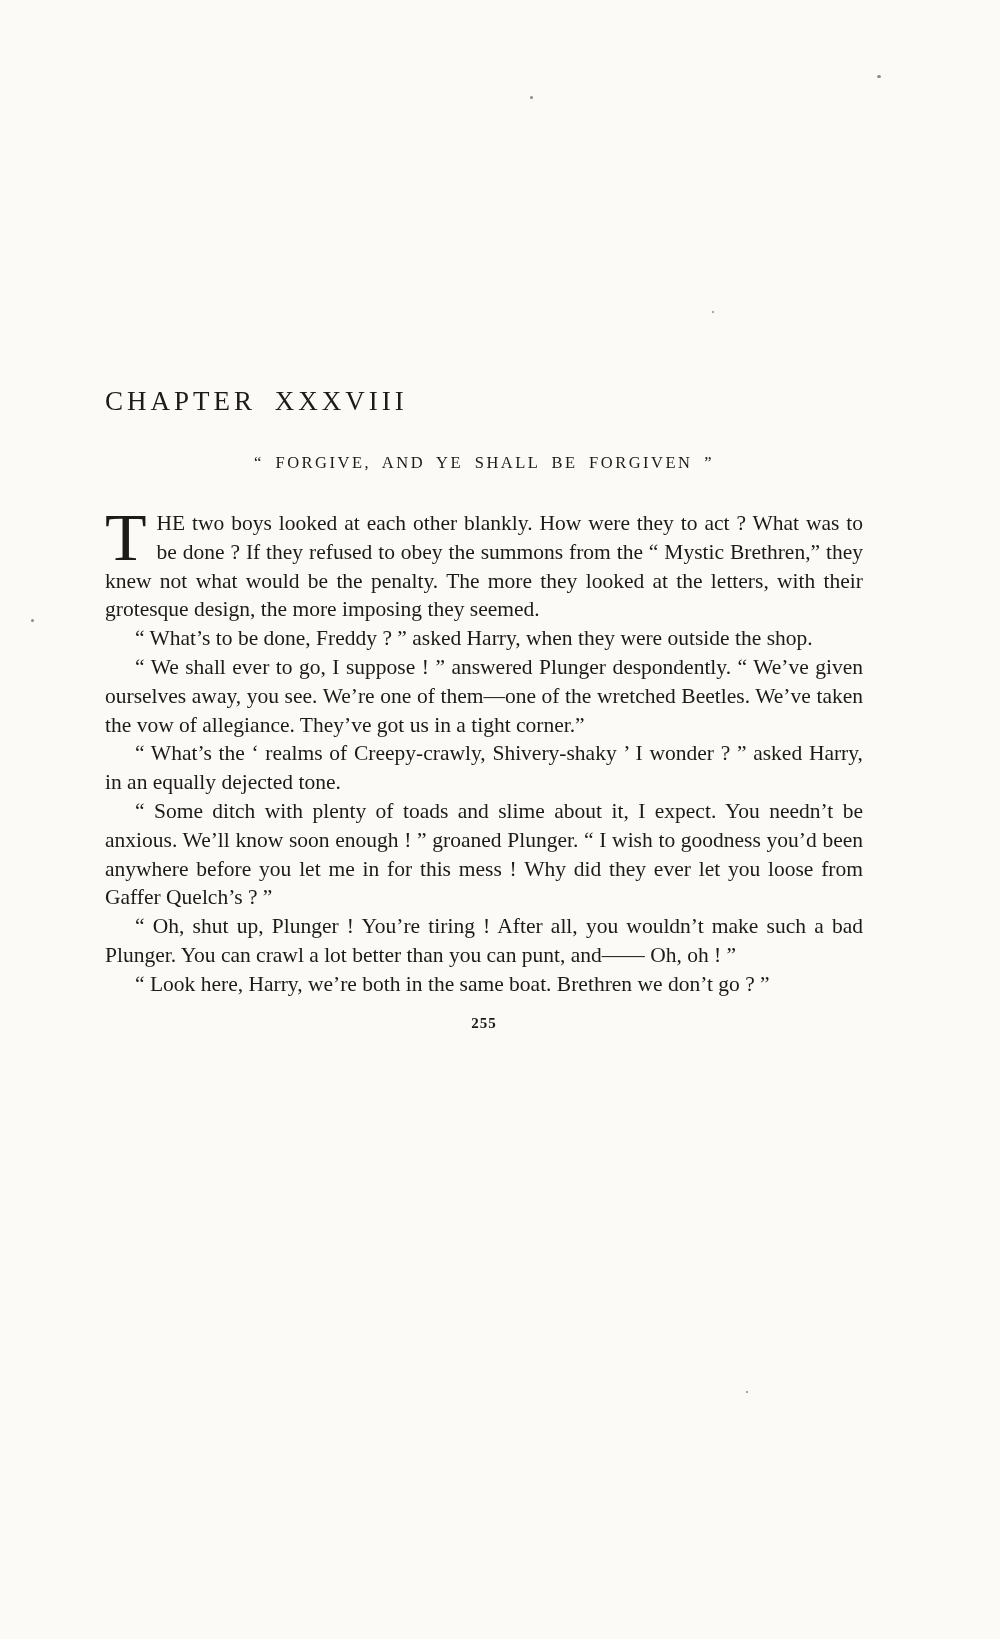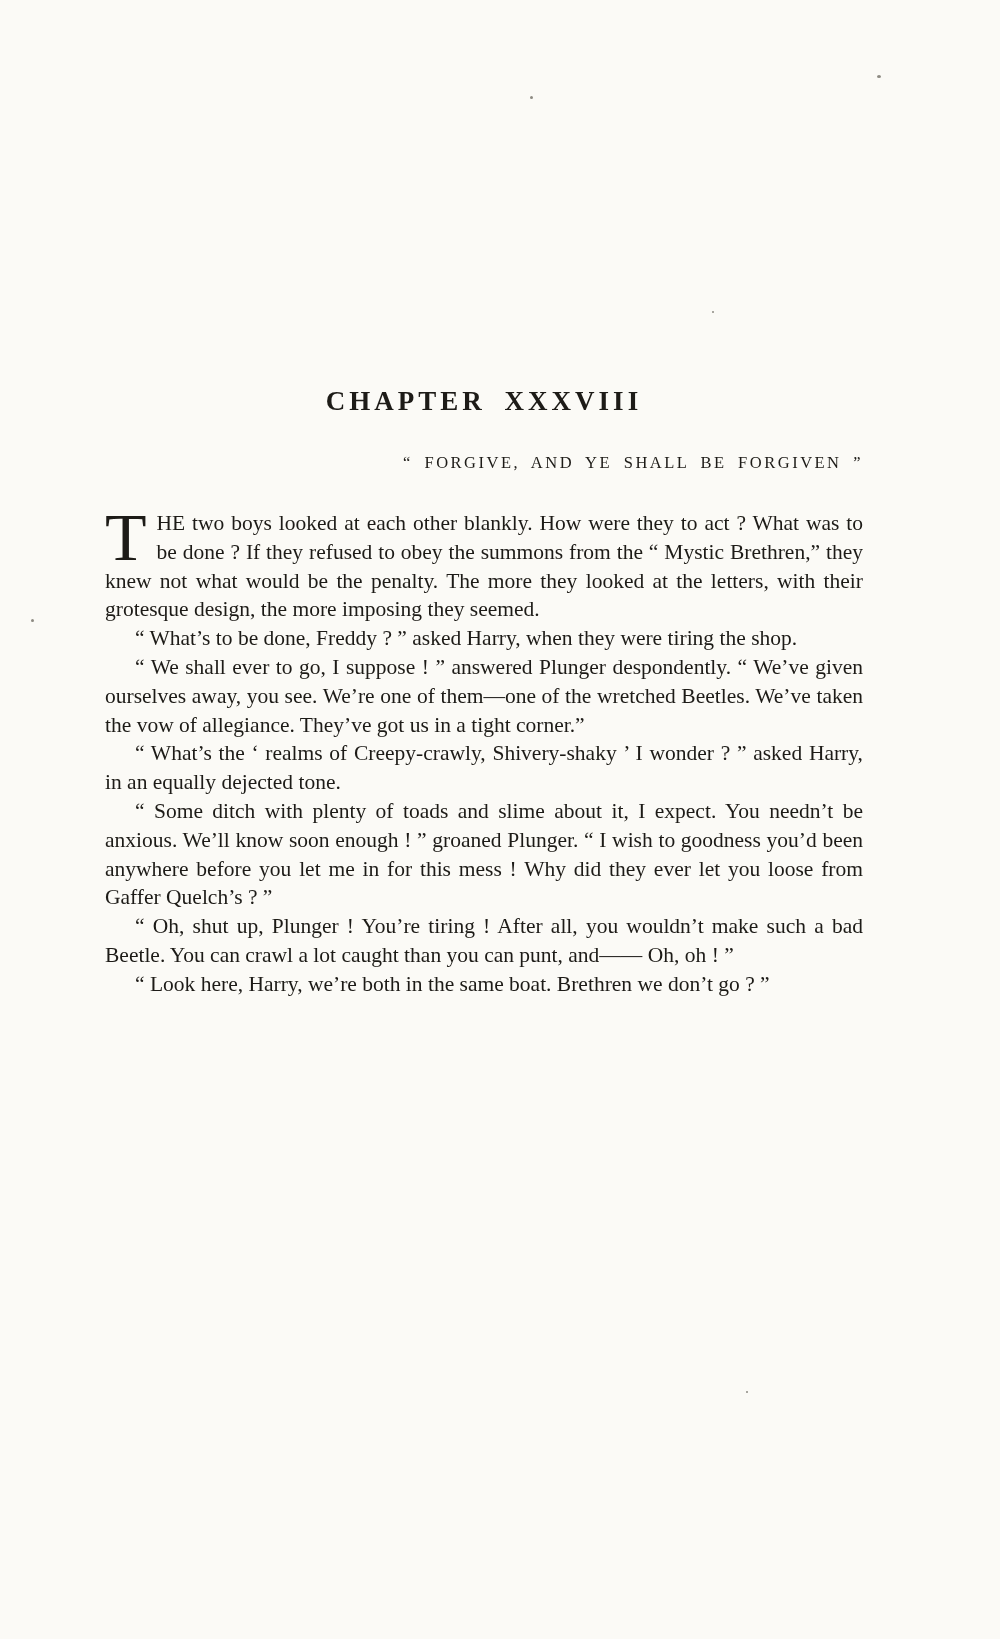--- a/index.html
+++ b/index.html
@@ -19,30 +19,30 @@
   }
   .content {
     position: absolute;
     left: 105px;
     top: 386px;
     width: 758px;
   }
   .chapter-title {
     margin: 0 0 36px 0;
     font-size: 27px;
-    font-weight: bold;
-    text-align: center;
+    font-weight: normal;
+    text-align: left;
     letter-spacing: 4px;
     word-spacing: 8px;
   }
   .chapter-subtitle {
     margin: 0 0 36px 0;
     font-size: 16.5px;
     font-weight: normal;
-    text-align: right;
+    text-align: center;
     letter-spacing: 2.5px;
     word-spacing: 5px;
   }
   .text-block p {
     margin: 0;
     text-align: justify;
     font-size: 21.5px;
     line-height: 28.8px;
     text-indent: 30px;
   }
@@ -91,25 +91,26 @@
     <h1 class="chapter-title">CHAPTER XXXVIII</h1>
 
     <h2 class="chapter-subtitle">“ FORGIVE, AND YE SHALL BE FORGIVEN ”</h2>
 
     <div class="text-block">
 
       <p class="first">
         <span class="dropcap">T</span><span>HE two boys looked at each other blankly.  How were they to act ?  What was to be done ?  If they refused to obey the summons from the “ Mystic Brethren,” they knew not what would be the penalty.  The more they looked at the letters, with their grotesque design, the more imposing they seemed.</span>
       </p>
 
-      <p>“ What’s to be done, Freddy ? ” asked Harry, when they were tiring the shop.</p>
+      <p>“ What’s to be done, Freddy ? ” asked Harry, when they were outside the shop.</p>
       <p>“ We shall ever to go, I suppose ! ” answered Plunger despondently.  “ We’ve given ourselves away, you see.  We’re one of them—one of the wretched Beetles.  We’ve taken the vow of allegiance.  They’ve got us in a tight corner.”</p>
       <p>“ What’s the ‘ realms of Creepy-crawly, Shivery-shaky ’ I wonder ? ” asked Harry, in an equally dejected tone.</p>
       <p>“ Some ditch with plenty of toads and slime about it, I expect.  You needn’t be anxious.  We’ll know soon enough ! ” groaned Plunger.  “ I wish to goodness you’d been anywhere before you let me in for this mess !  Why did they ever let you loose from Gaffer Quelch’s ? ”</p>
-      <p>“ Oh, shut up, Plunger !  You’re tiring !  After all, you wouldn’t make such a bad Beetle.  You can crawl a lot caught than you can punt, and——  Oh, oh ! ”</p>
+      <p>“ Oh, shut up, Plunger !  You’re tiring !  After all, you wouldn’t make such a bad Plunger.  You can crawl a lot better than you can punt, and——  Oh, oh ! ”</p>
       <p>“ Look here, Harry, we’re both in the same boat.  Brethren we don’t go ? ”</p>
 
     </div>
 
+    <div class="page-number">255</div>
 
   </div>
 
 </div>
 
 </body></html>

